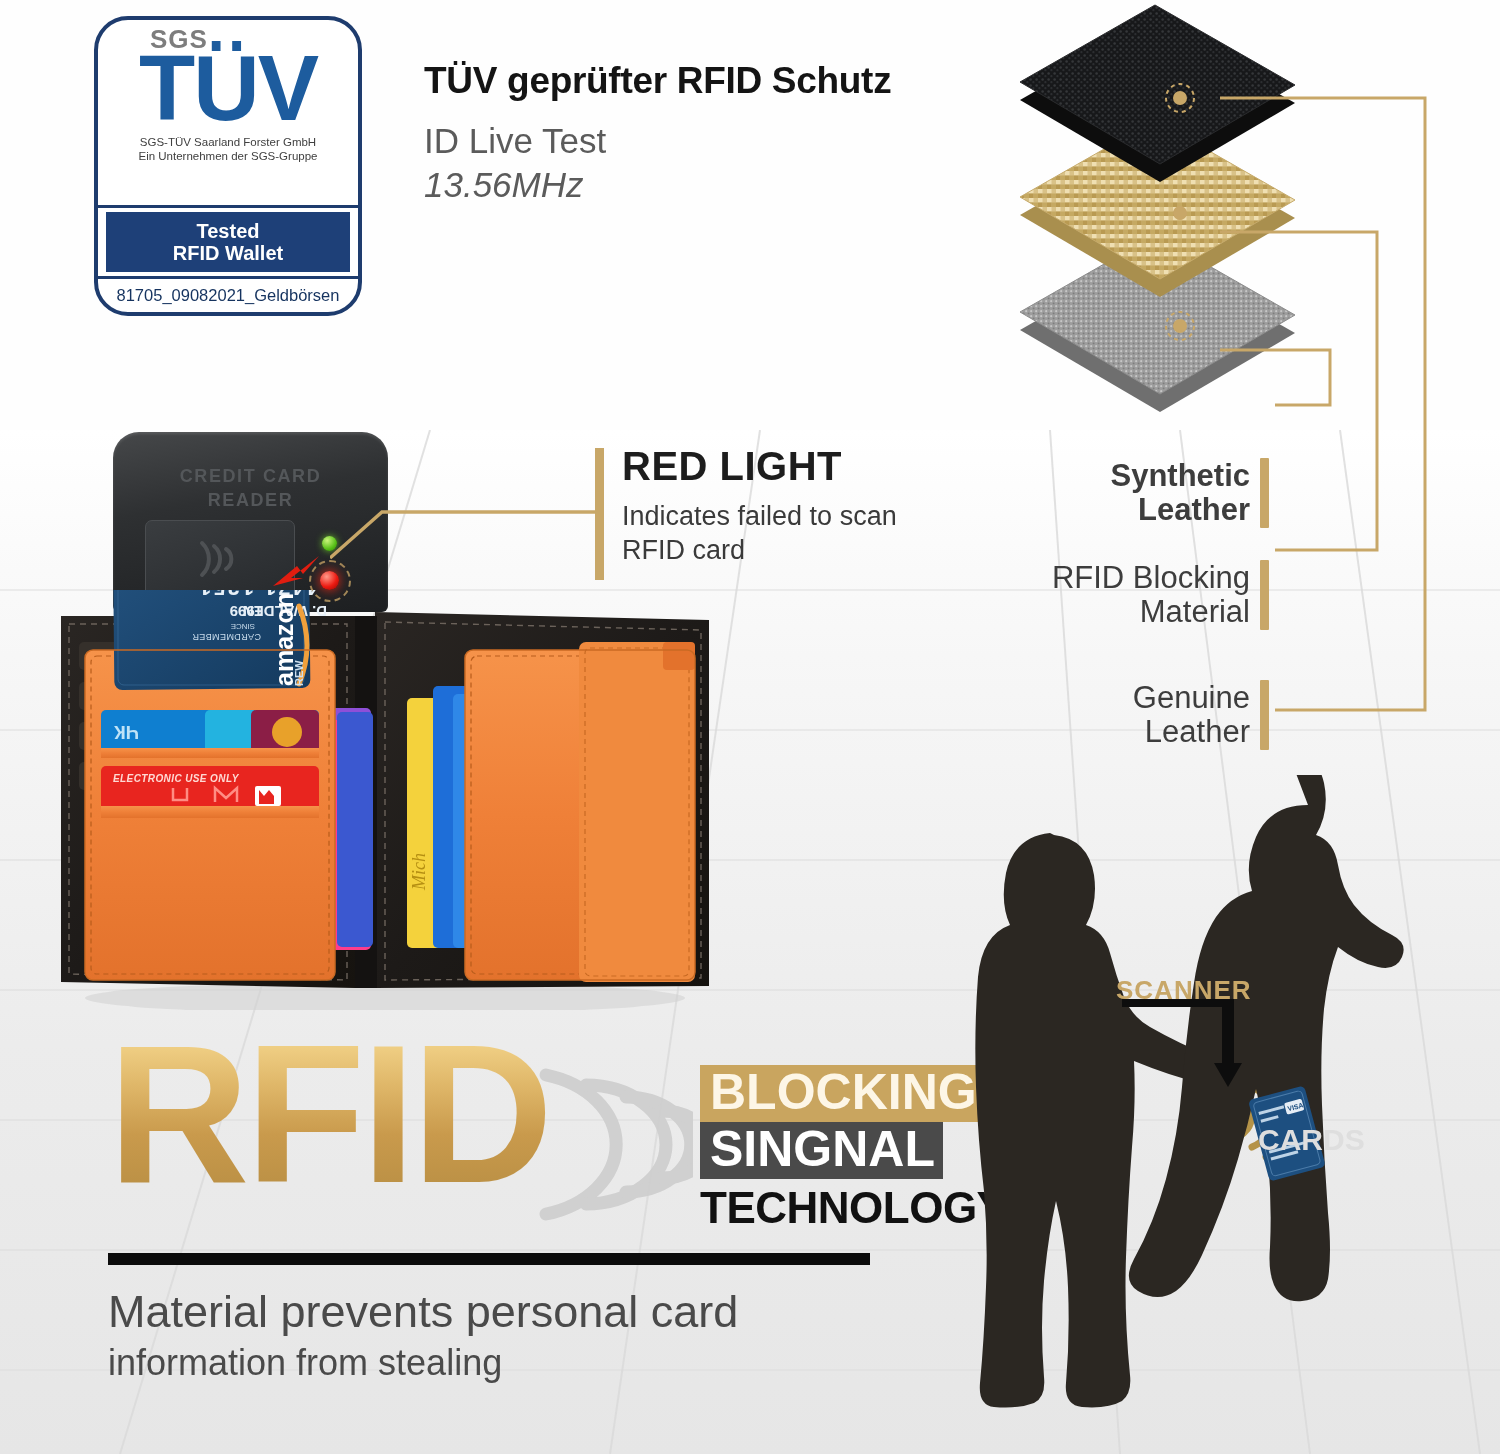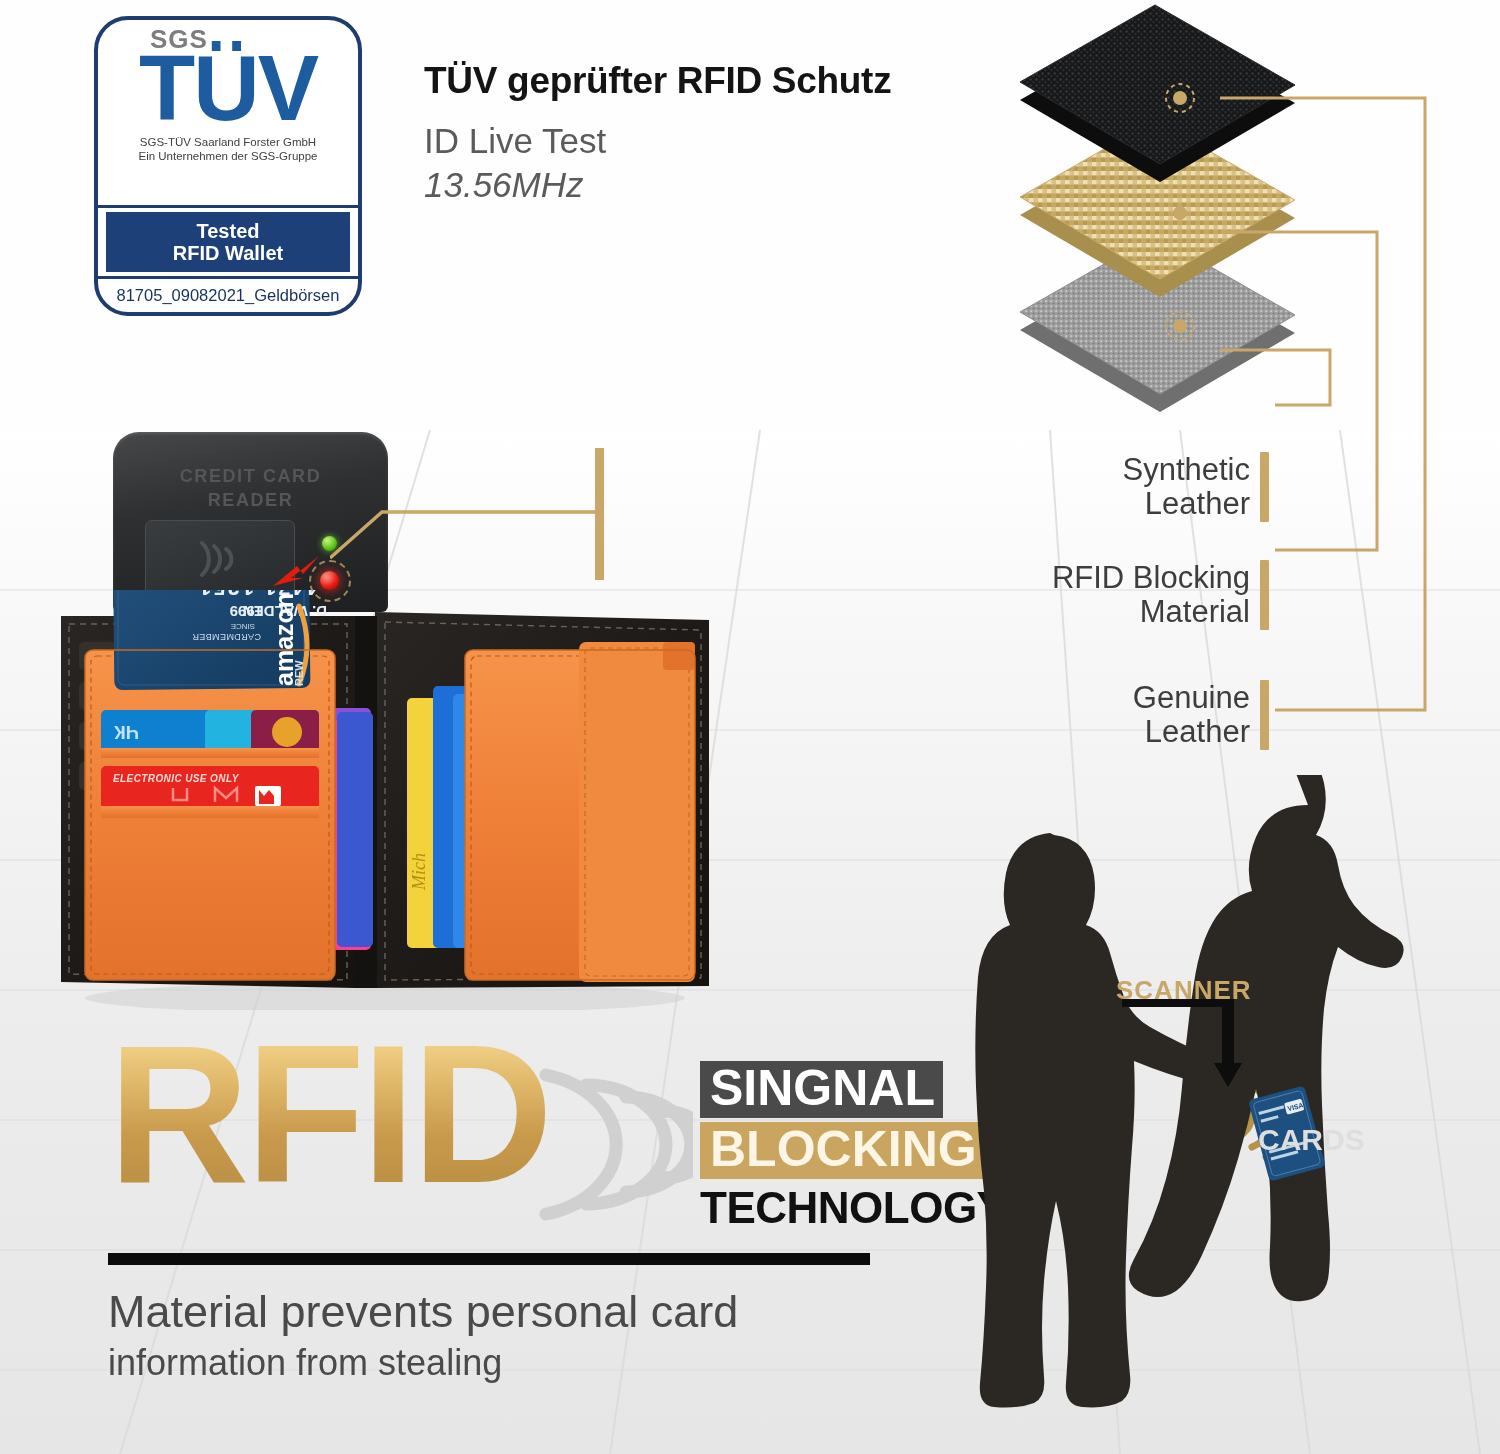--- a/index.html
+++ b/index.html
@@ -54,21 +54,21 @@
 
   
   .layers{ position:absolute; left:975px; top:0px; width:525px; height:430px;}
   .layers svg{ position:absolute; left:0; top:0;}
 
   
   .lay-labels{ position:absolute; left:1000px; top:440px; width:500px; height:340px;}
   .lay-row{ position:absolute; display:flex; align-items:center; gap:10px;}
   .lay-txt{ font-size:31px; color:#3d3d3d; text-align:right; line-height:1.1; width:250px;}
   .lay-bar{ width:9px; background:#c8a768; border-radius:1px;}
-  .lr1{ left:0px; top:12px; }
+  .lr1{ left:0px; top:18px;font-weight:bold; }
   .lr1 .lay-bar{ height:70px; }
   .lr2{ left:0px; top:120px; }
   .lr2 .lay-bar{ height:70px; }
   .lr3{ left:0px; top:240px; }
   .lr3 .lay-bar{ height:70px; }
 
   
   .photo{ position:absolute; left:55px; top:420px; width:700px; height:600px;}
 
   .reader{
@@ -383,34 +383,39 @@
       <rect x="530" y="58" width="104" height="328" rx="5" fill="none" stroke="#c96a23" stroke-width="1.2" stroke-dasharray="5 4"></rect>
       <rect x="608" y="52" width="32" height="28" rx="4" fill="#e3722c"></rect>
       <rect x="410" y="60" width="230" height="330" rx="8" fill="none" stroke="#c96a23" stroke-width="1.5"></rect>
     </svg>
   </div>
 
   <svg class="redlight-leader" viewBox="0 0 290 170">
     <path d="M0,118 L52,72 L268,72" fill="none" stroke="#c8a768" stroke-width="3.5"></path>
   </svg>
   <div class="rl-box"></div>
+  <div class="rl-txt">
+    <div class="rl-title">RED LIGHT</div>
+    <div class="rl-l1">Indicates failed to scan</div>
+    <div class="rl-l2">RFID card</div>
+  </div>
 
   <div class="rfid-block">
     <div class="rfid-word">RFID</div>
     <svg class="rfid-waves" width="165" height="175" viewBox="0 0 165 175">
       <g fill="none" stroke="#cfcfcf" stroke-width="13" stroke-linecap="round" opacity="0.95">
         <path d="M18,18 A95,72 0 0 1 18,157"></path>
         <path d="M58,28 A78,58 0 0 1 58,147"></path>
         <path d="M98,40 A60,44 0 0 1 98,135"></path>
         <path d="M134,54 A42,30 0 0 1 134,121"></path>
       </g>
     </svg>
     <div class="rfid-stack">
+      <div><span class="rs2">BLOCKING</span></div>
       <div><span class="rs1">SINGNAL</span></div>
-      <div><span class="rs2">BLOCKING</span></div>
       <div class="rs3">TECHNOLOGY</div>
     </div>
     <div class="rfid-rule"></div>
     <div class="rfid-cap1">Material prevents personal card</div>
     <div class="rfid-cap2">information from stealing</div>
   </div>
 
   <div class="scene">
     <svg width="470" height="670" viewBox="0 0 470 670">
 

